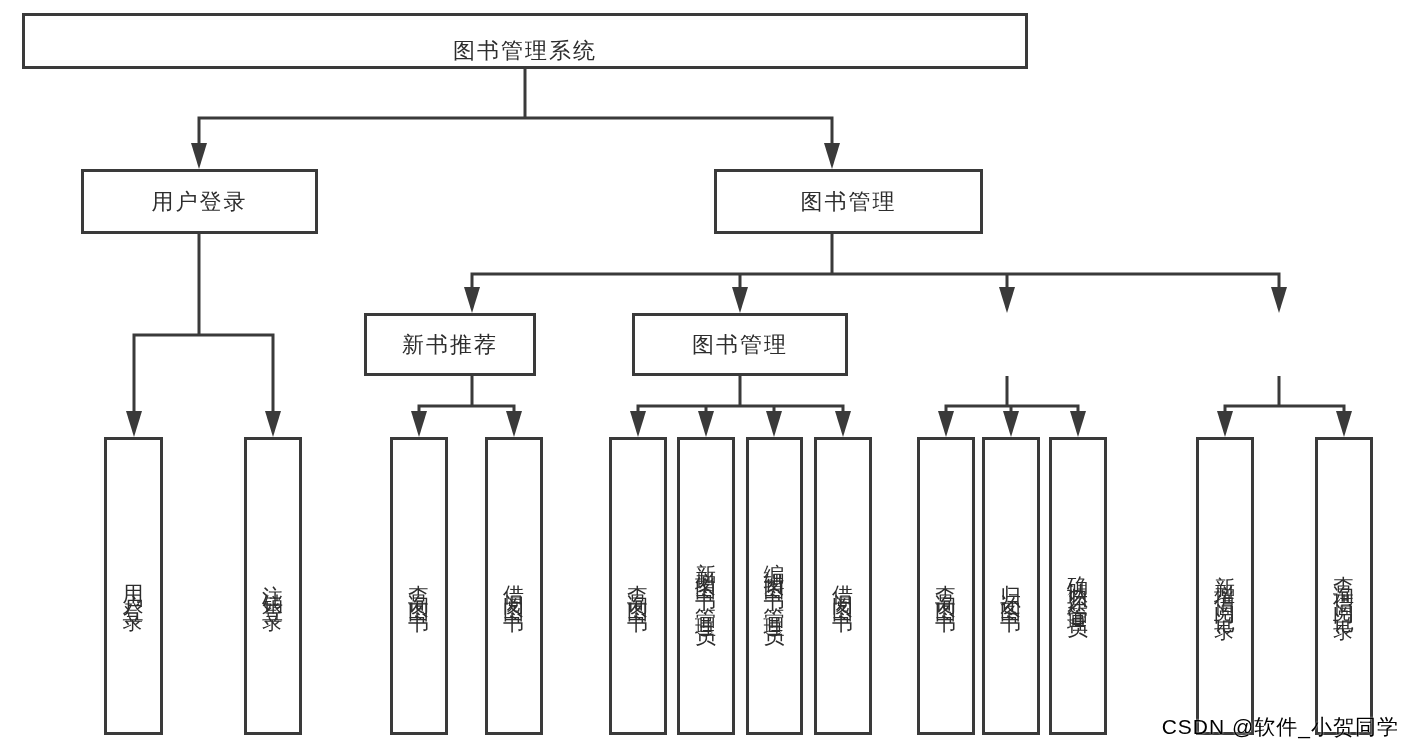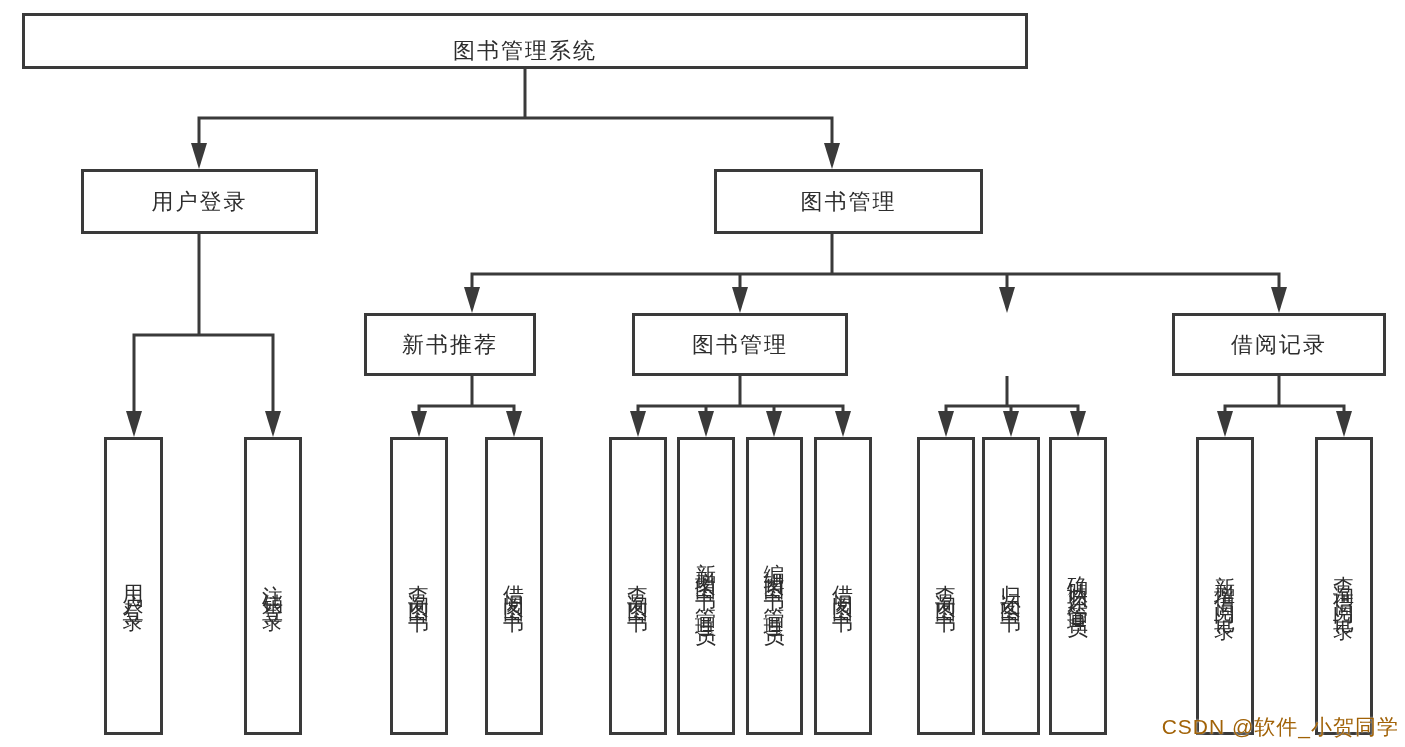--- a/index.html
+++ b/index.html
@@ -42,21 +42,21 @@
     writing-mode: vertical-rl;
     text-orientation: mixed;
     letter-spacing: 9px;
     line-height: 1;
   }
 
   .watermark {
     position: absolute;
     right: 6px;
     bottom: 6px;
-    color: #a16207;
+    color: #000000;
     font-size: 21px;
     letter-spacing: 1px;
     text-shadow: 0 0 2px #ffffff;
   }
 </style>
 </head>
 <body>
 
 <div id="stage">
 
@@ -112,23 +112,20 @@
   <div class="node" style="left:714px; top:169px; width:269px; height:65px;">
     <span>图书管理</span>
   </div>
 
   <div class="node" style="left:364px; top:313px; width:172px; height:63px;align-items:center;">
     <span>新书推荐</span>
   </div>
   <div class="node" style="left:632px; top:313px; width:216px; height:63px;">
     <span>图书管理</span>
   </div>
-  <div class="node" style="left:1172px; top:313px; width:214px; height:63px;">
-    <span>借阅记录</span>
-  </div>
 
   <div class="leaf" style="left:104px; top:437px; width:59px; height:298px;">
     <span class="vtext">用户登录</span>
   </div>
   <div class="leaf" style="left:244px; top:437px; width:58px; height:298px;">
     <span class="vtext">注销登录</span>
   </div>
 
   <div class="leaf" style="left:390px; top:437px; width:58px; height:298px;">
     <span class="vtext">查询图书</span>

